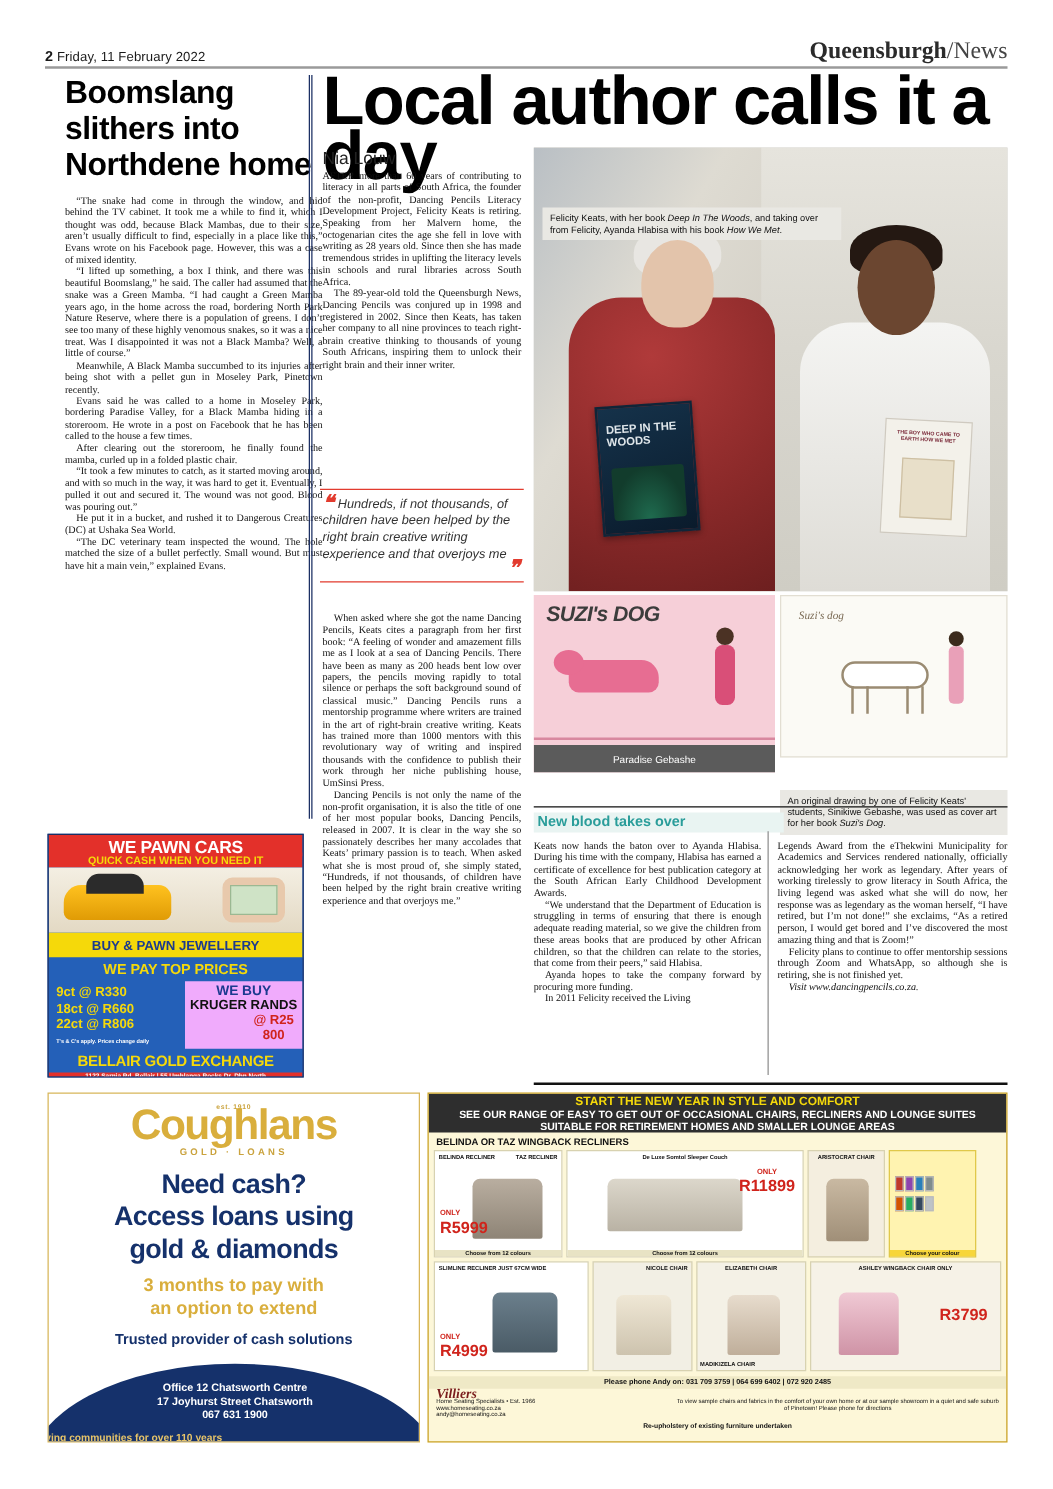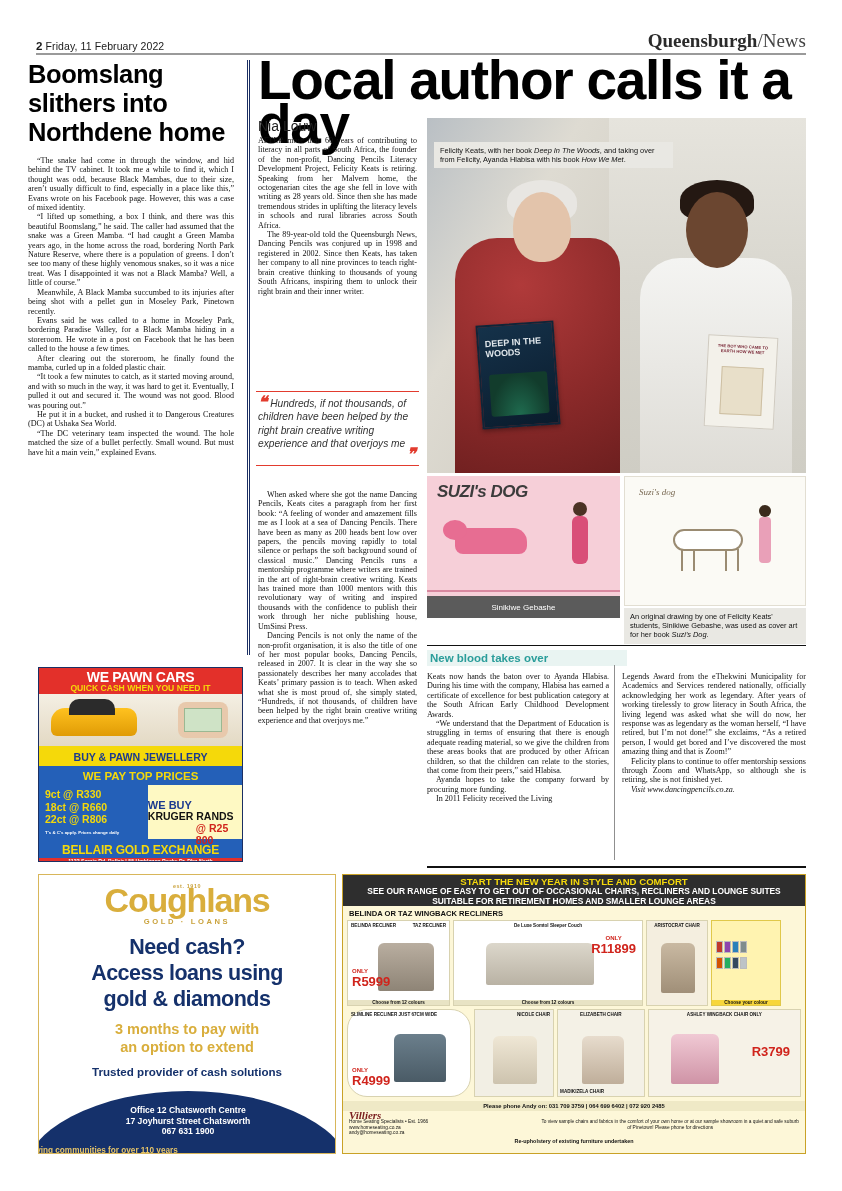--- a/index.html
+++ b/index.html
@@ -17,21 +17,21 @@
     display:flex; align-items:flex-end; justify-content:space-between;
   }
   .folio { font-family:"Liberation Sans", sans-serif; font-size:10.5px; color:#1a1a1a; letter-spacing:.1px;}
   .folio b { font-weight:bold; font-size:11.5px;}
   .mast-title { font-family:"Liberation Serif", serif; font-size:19px; color:#2b2b2b; }
   .mast-title .bold { font-weight:bold; }
   .mast-title .light { font-weight:normal; color:#444; }
   .rule-top { position:absolute; left:36px; top:53px; width:770px; height:2.2px; background:#9a9a9a;}
 
   
-  .left-col { position:absolute; left:28px; top:60px; width:206px; }
+  .left-col { position:absolute; left:52px; top:60px; width:206px; }
   .hl-left {
     font-family:"Liberation Sans", sans-serif;
     font-weight:bold; font-size:25.5px; line-height:29px; color:#000;
     letter-spacing:-0.4px;
   }
   .vrule-1 { position:absolute; left:247px; top:60px; width:1px; height:595px; background:#1b2f63; }
   .vrule-1b { position:absolute; left:249px; top:60px; width:1px; height:595px; background:#1b2f63; }
 
   .body-txt {
     font-family:"Liberation Serif", serif;
@@ -68,21 +68,21 @@
   }
   .pq-mark { color:#e23b2e; font-weight:bold; font-size:17px; line-height:8px; font-style:italic;}
   .pq-open { float:left; margin:2px 3px 0 0; }
   .pq-close { float:right; margin:0 1px 0 3px; }
 
   
   .photo { position:absolute; overflow:hidden; }
   .cap {
     position:absolute; font-family:"Liberation Sans", sans-serif;
     font-size:7.4px; line-height:9.2px; color:#111;
-    background:#e9e8e3; padding:4px 6px;
+    background:#e9e8e3; padding:4px 6px;margin-top:24px;
   }
   .cap i { font-style:italic; }
 
   
   .ph1 { left:427px; top:118px; width:379px; height:355px; background:#cfcfc9; }
   .ph1 .bgwall { position:absolute; inset:0; background:linear-gradient(180deg,#e6e4dd 0%, #d9d7cf 45%, #cfcdc4 100%); }
   .ph1 .leftwall{ position:absolute; left:0; top:0; width:48%; height:100%;
      background:linear-gradient(120deg,#b9bfc4 0%, #dedbd2 40%, #cdc9bf 100%); }
   .ph1 .lady-body { position:absolute; left:28px; top:120px; width:165px; height:235px;
      background:radial-gradient(circle at 40% 20%, #b03a3a 0%, #8c2a2a 55%, #6d1f1f 100%);
@@ -174,21 +174,21 @@
   .pawn-hand:after{ content:''; position:absolute; left:6px; top:6px; width:36px; height:22px;
      background:#cfe3c6; border:1px solid #9bb892;}
   .pawn-band { background:#f5d90a; text-align:center; padding:1px 0;}
   .pawn-band span { font-family:"Liberation Sans",sans-serif; font-weight:bold; font-size:10.6px; color:#1b3a8f;}
   .pawn-band2 { background:#2460b8; text-align:center; padding:0 0 1px;}
   .pawn-band2 span { font-family:"Liberation Sans",sans-serif; font-weight:bold; font-size:11.5px; color:#f5d90a;}
   .pawn-cols { display:flex; height:54px; }
   .pawn-l { flex:1.05; background:#2460b8; padding:3px 4px 0 6px;}
   .pawn-l div { font-family:"Liberation Sans",sans-serif; font-weight:bold; font-size:10.5px; color:#f5d90a; line-height:12.5px;}
   .pawn-l .fine { font-size:4.4px; color:#fff; font-weight:bold; margin-top:1px;}
-  .pawn-r { flex:1; background:#fef9c3; text-align:left; padding-top:14px;}
+  .pawn-r { flex:1; background:#f0abfc; text-align:center; padding-top:2px;}
   .pawn-r .a { font-family:"Liberation Sans",sans-serif; font-weight:bold; font-size:11px; color:#1b3a8f;}
   .pawn-r .b { font-family:"Liberation Sans",sans-serif; font-weight:bold; font-size:10.5px; color:#111; line-height:11px;}
   .pawn-r .c { font-family:"Liberation Sans",sans-serif; font-weight:bold; font-size:10.5px; color:#d0241c;margin-left:48px;}
   .pawn-name { background:#2460b8; text-align:center; padding:1px 0 0;}
   .pawn-name span { font-family:"Liberation Sans",sans-serif; font-weight:bold; font-size:12px; color:#f5d90a; letter-spacing:-.2px;}
   .pawn-addr { background:#e3302a; text-align:center; }
   .pawn-addr div { font-family:"Liberation Sans",sans-serif; font-weight:bold; font-size:5.2px; color:#fff; line-height:6.2px;}
 
   
   .ad-cough { position:absolute; left:38px; top:874px; width:298px; height:280px;
@@ -312,21 +312,21 @@
   </div>
   <div class="cap cap1">
     <span>Felicity Keats, with her book </span><i>Deep In The Woods</i><span>, and taking over from Felicity, Ayanda Hlabisa with his book </span><i>How We Met</i><span>.</span>
   </div>
 
   <div class="photo ph2">
     <div class="title">SUZI's DOG</div>
     <div class="dog"></div>
     <div class="girl"></div>
     <div class="ground"></div>
-    <div class="credit">Sinikiwe Gebashe</div>
+    <div class="credit">Paradise Gebashe</div>
   </div>
 
   <div class="photo ph3">
     <div class="scrawl">Suzi's dog</div>
     <div class="d-body"></div>
     <div class="d-leg1"></div>
     <div class="d-leg2"></div>
     <div class="d-leg3"></div>
     <div class="d-leg4"></div>
     <div class="d-person"></div>
@@ -456,21 +456,21 @@
           <div class="sw" style="background:#d35400;"></div>
           <div class="sw" style="background:#27ae60;"></div>
           <div class="sw" style="background:#34495e;"></div>
           <div class="sw" style="background:#bdc3c7;"></div>
         </div>
         <div class="fn-choose" style="position:absolute; left:0; right:0; bottom:0; background:#f7d63a;">Choose your colour</div>
       </div>
     </div>
 
     <div class="fn-grid" style="height:88px; margin-top:3px;">
-      <div class="card" style="width:125px;border-radius:20px;">
+      <div class="card" style="width:125px;">
         <div class="lbl">SLIMLINE RECLINER JUST 67CM WIDE</div>
         <div class="chair" style="position:absolute; left:46px; top:24px; width:52px; height:48px; background:linear-gradient(180deg,#6b7f8c,#4a5b66);"></div>
         <div style="position:absolute; left:4px; bottom:8px;">
           <div class="only">ONLY</div>
           <div class="price">R4999</div>
         </div>
       </div>
 
       <div class="card" style="width:80px; background:#f2efe4;">
         <div class="lbl" style="left:auto; right:3px; text-align:right;">NICOLE CHAIR</div>

